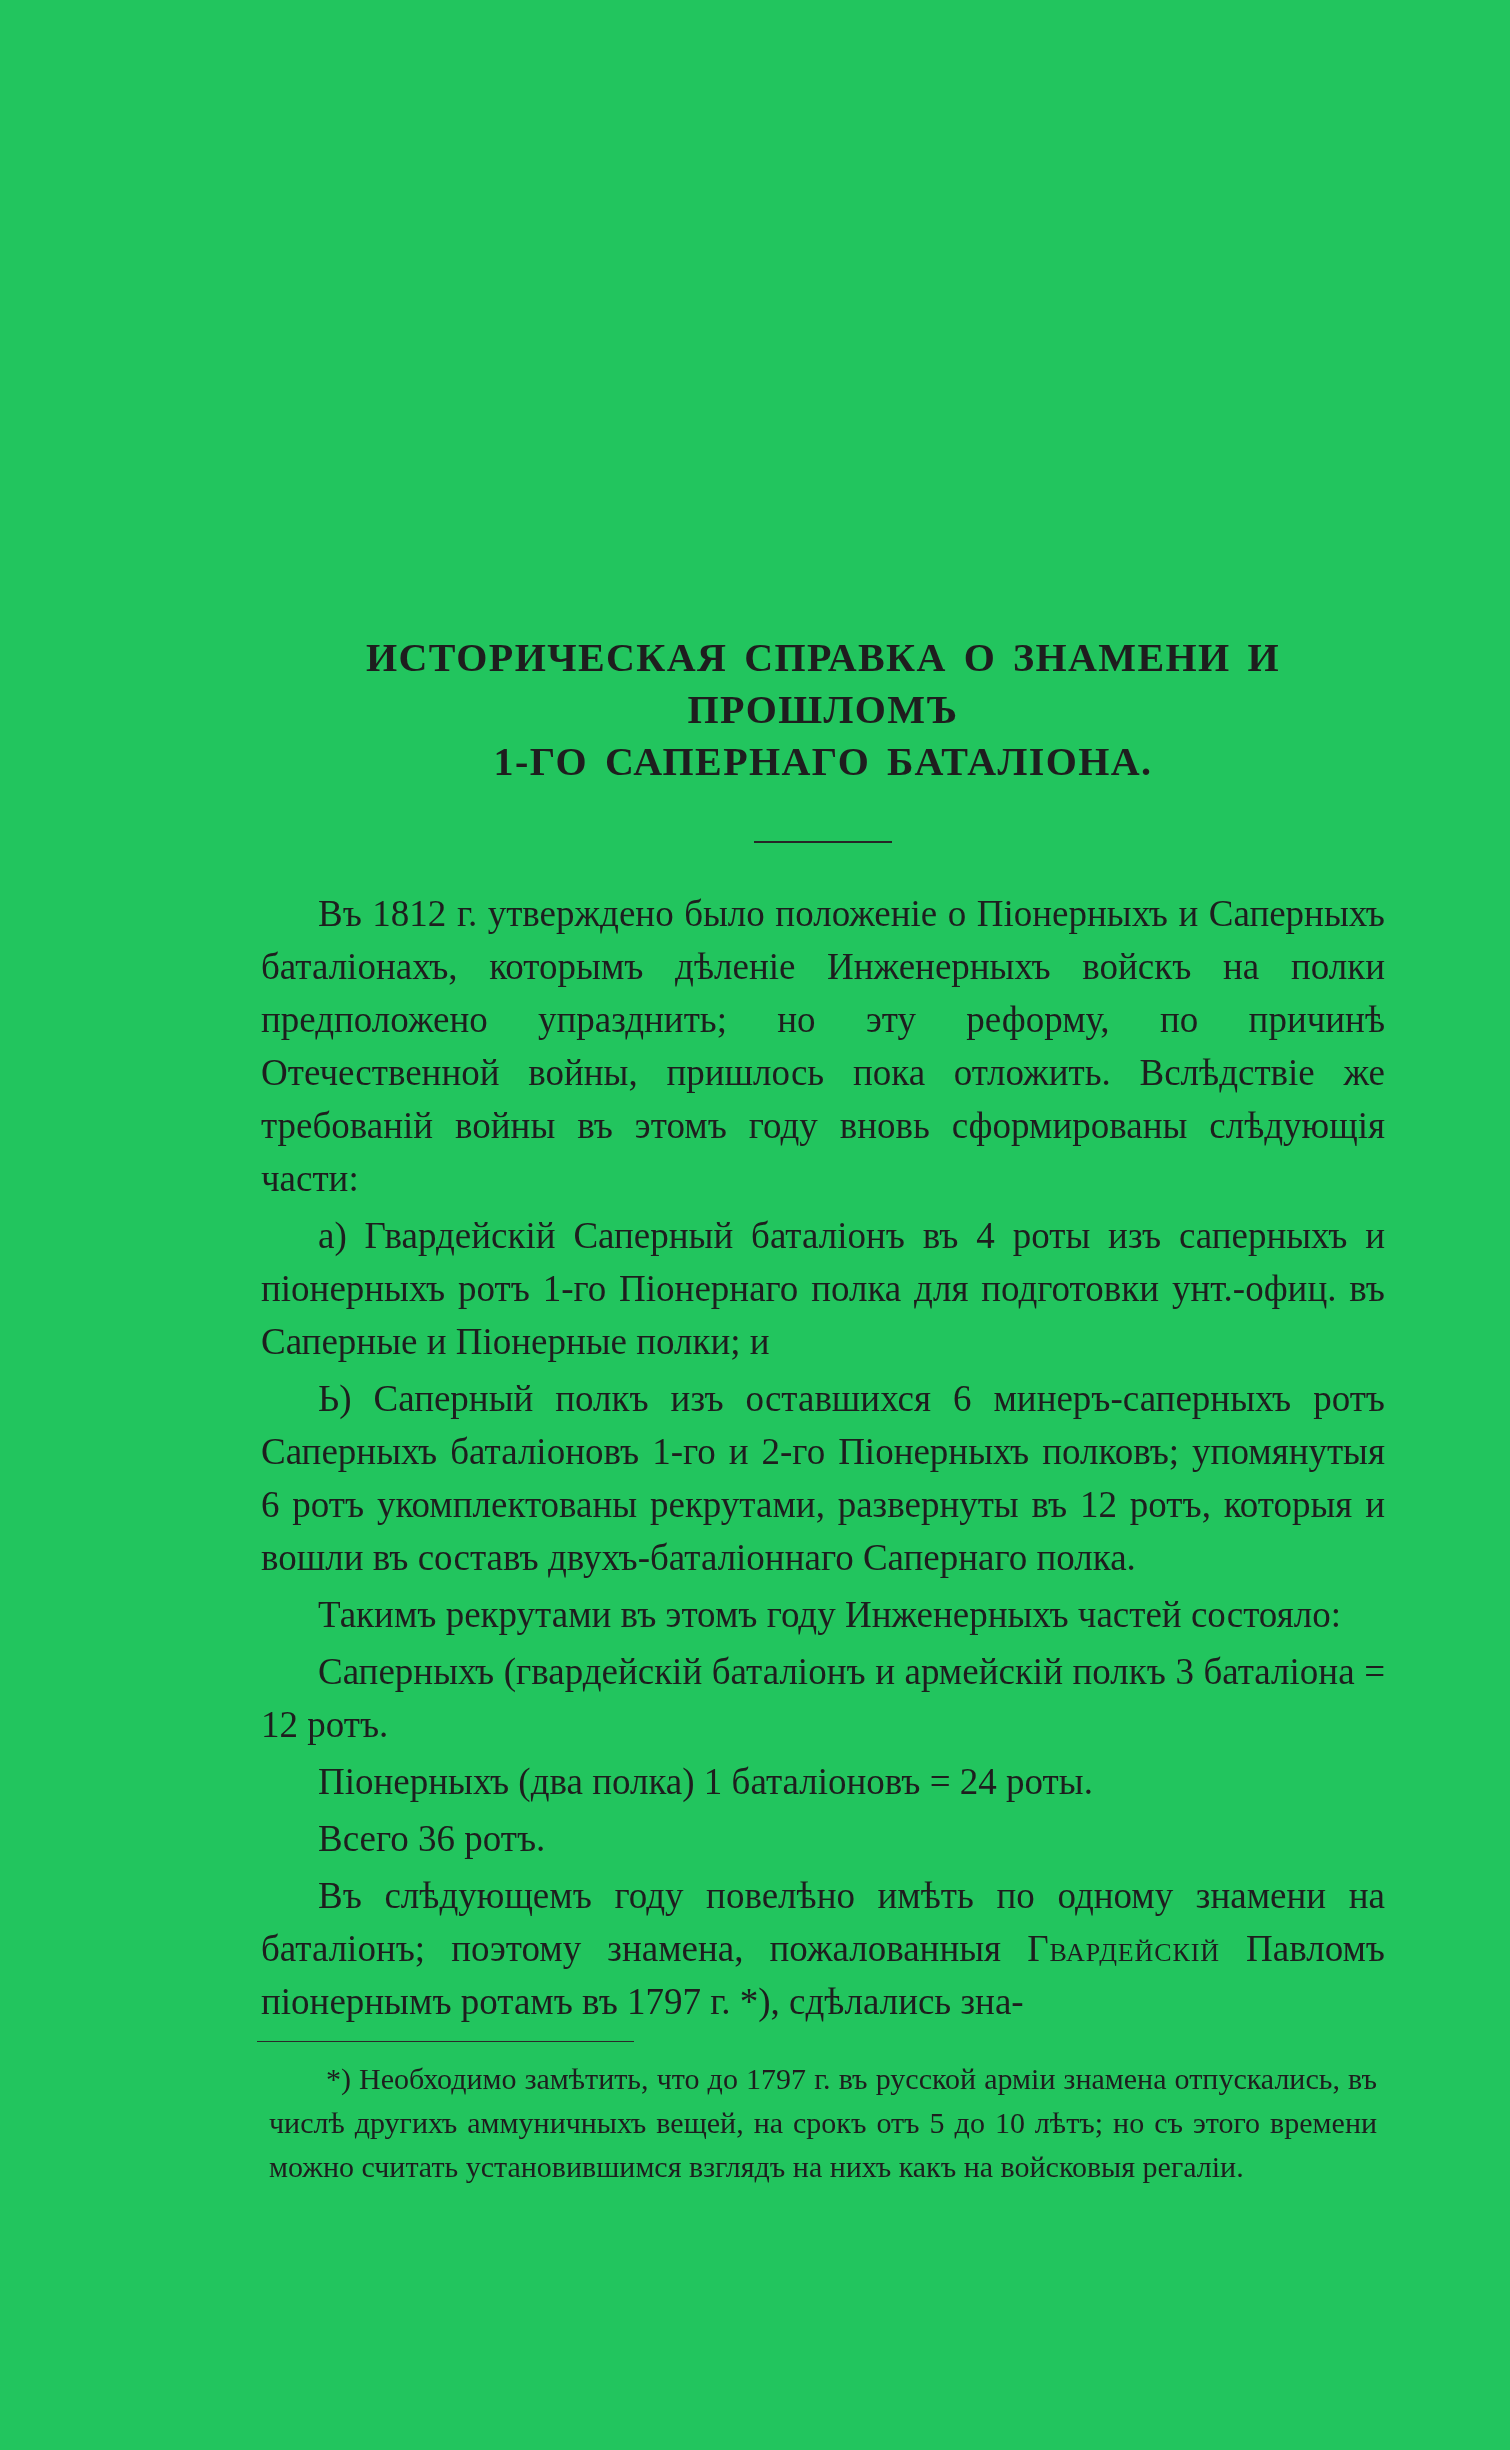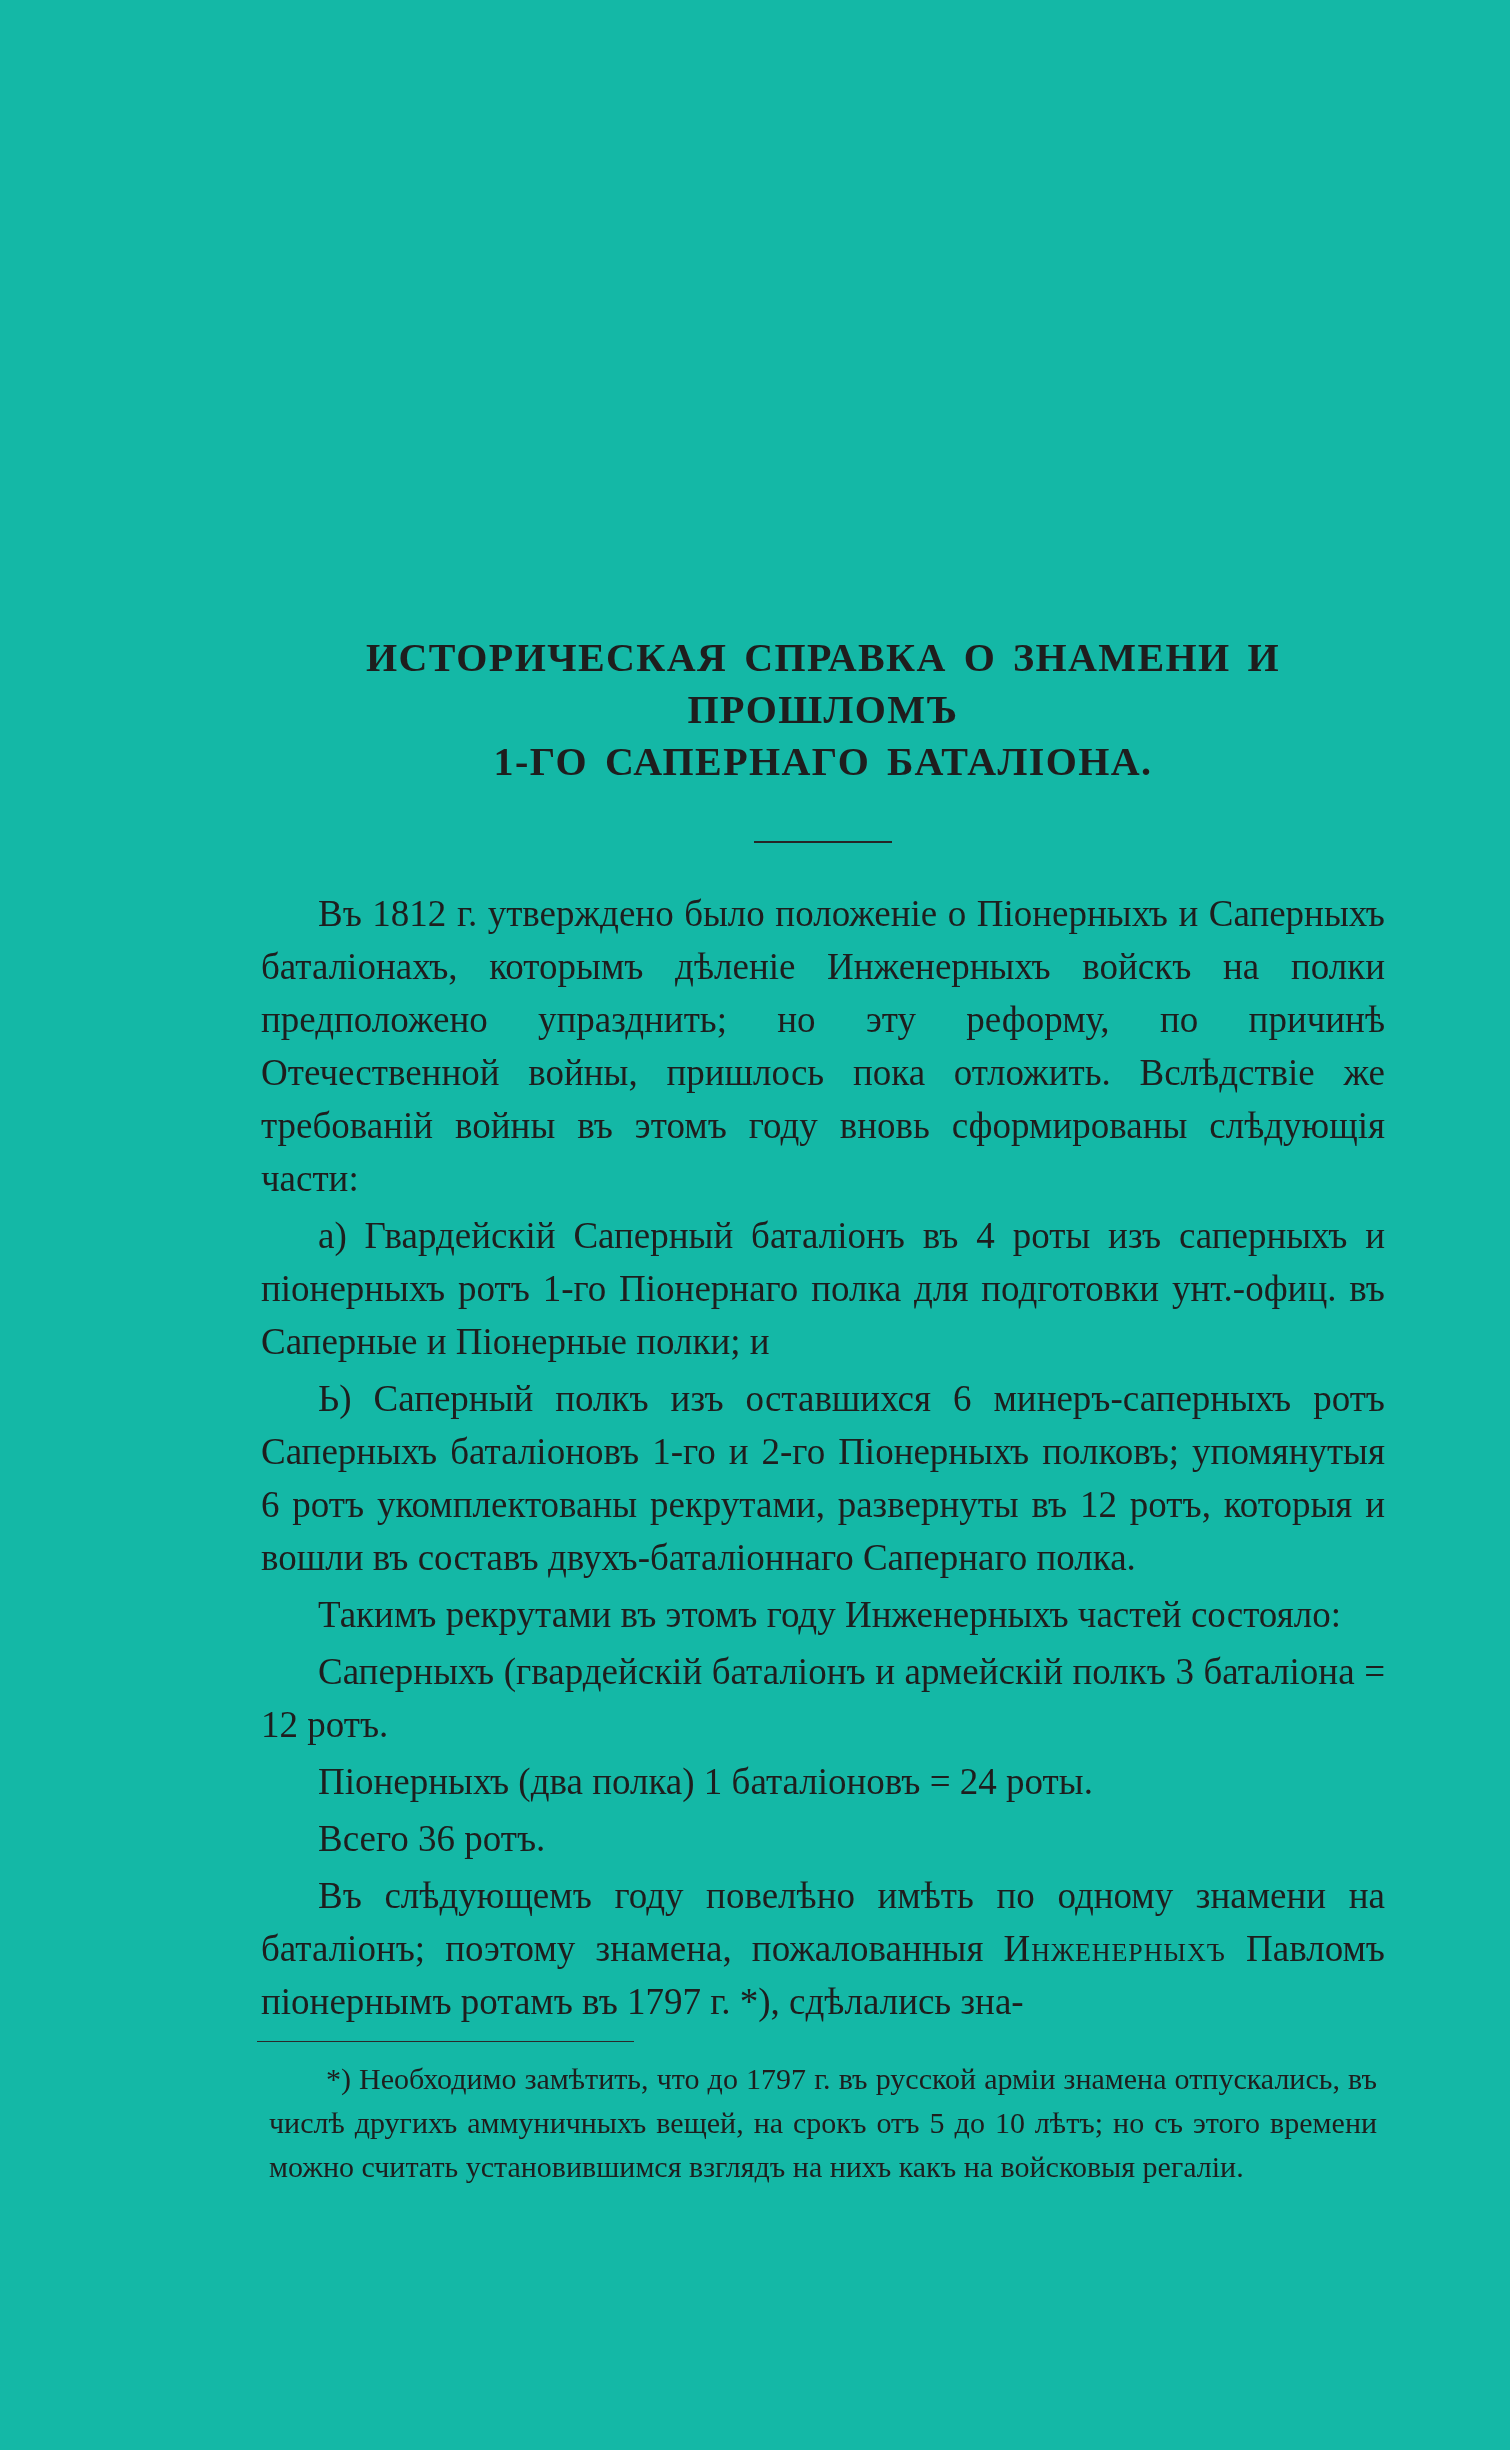--- a/index.html
+++ b/index.html
@@ -5,21 +5,21 @@
   html, body {
     margin: 0;
     padding: 0;
     background: #e9e9e7;
   }
   .sheet {
     position: relative;
     width: 1511px;
     height: 2450px;
     margin: 0 auto;
-    background: #14b8a6;
+    background: #22c55e;
     color: #1e1e1e;
     font-family: "Liberation Serif", "DejaVu Serif", serif;
     overflow: hidden;
   }
   .text-block {
     position: absolute;
     left: 257px;
     top: 632px;
     width: 1132px;
   }
@@ -84,21 +84,21 @@
     <div class="title-divider"></div>
 
     <div class="body-text">
         <p class="para"><span>Въ 1812 г. утверждено было положеніе о Піонерныхъ и Саперныхъ баталіонахъ, которымъ дѣленіе Инженерныхъ войскъ на полки предположено упразднить; но эту реформу, по причинѣ Отечественной войны, пришлось пока отложить. Вслѣдствіе же требованій войны въ этомъ году вновь сформированы слѣдующія части:</span></p>
         <p class="para"><span>а) Гвардейскій Саперный баталіонъ въ 4 роты изъ саперныхъ и піонерныхъ ротъ 1-го Піонернаго полка для подготовки унт.-офиц. въ Саперные и Піонерные полки; и</span></p>
         <p class="para"><span>Ь) Саперный полкъ изъ оставшихся 6 минеръ-саперныхъ ротъ Саперныхъ баталіоновъ 1-го и 2-го Піонерныхъ полковъ; упомянутыя 6 ротъ укомплектованы рекрутами, развернуты въ 12 ротъ, которыя и вошли въ составъ двухъ-баталіоннаго Сапернаго полка.</span></p>
         <p class="para"><span>Такимъ рекрутами въ этомъ году Инженерныхъ частей состояло:</span></p>
         <p class="para"><span>Саперныхъ (гвардейскій баталіонъ и армейскій полкъ 3 баталіона = 12 ротъ.</span></p>
         <p class="para"><span>Піонерныхъ (два полка) 1 баталіоновъ = 24 роты.</span></p>
         <p class="para"><span>Всего 36 ротъ.</span></p>
-        <p class="para"><span>Въ слѣдующемъ году повелѣно имѣть по одному знамени на баталіонъ; поэтому знамена, пожалованныя </span><span class="smallcaps">Инженерныхъ</span><span> Павломъ піонернымъ ротамъ въ 1797 г. *), сдѣлались зна-</span></p>
+        <p class="para"><span>Въ слѣдующемъ году повелѣно имѣть по одному знамени на баталіонъ; поэтому знамена, пожалованныя </span><span class="smallcaps">Гвардейскій</span><span> Павломъ піонернымъ ротамъ въ 1797 г. *), сдѣлались зна-</span></p>
       </div>
 
     <div class="footnote-divider"></div>
 
     <div class="footnote">
       <p>*) Необходимо замѣтить, что до 1797 г. въ русской арміи знамена отпускались, въ числѣ другихъ аммуничныхъ вещей, на срокъ отъ 5 до 10 лѣтъ; но съ этого времени можно считать установившимся взглядъ на нихъ какъ на войсковыя регаліи.</p>
     </div>
 
   </div>
 </div>

